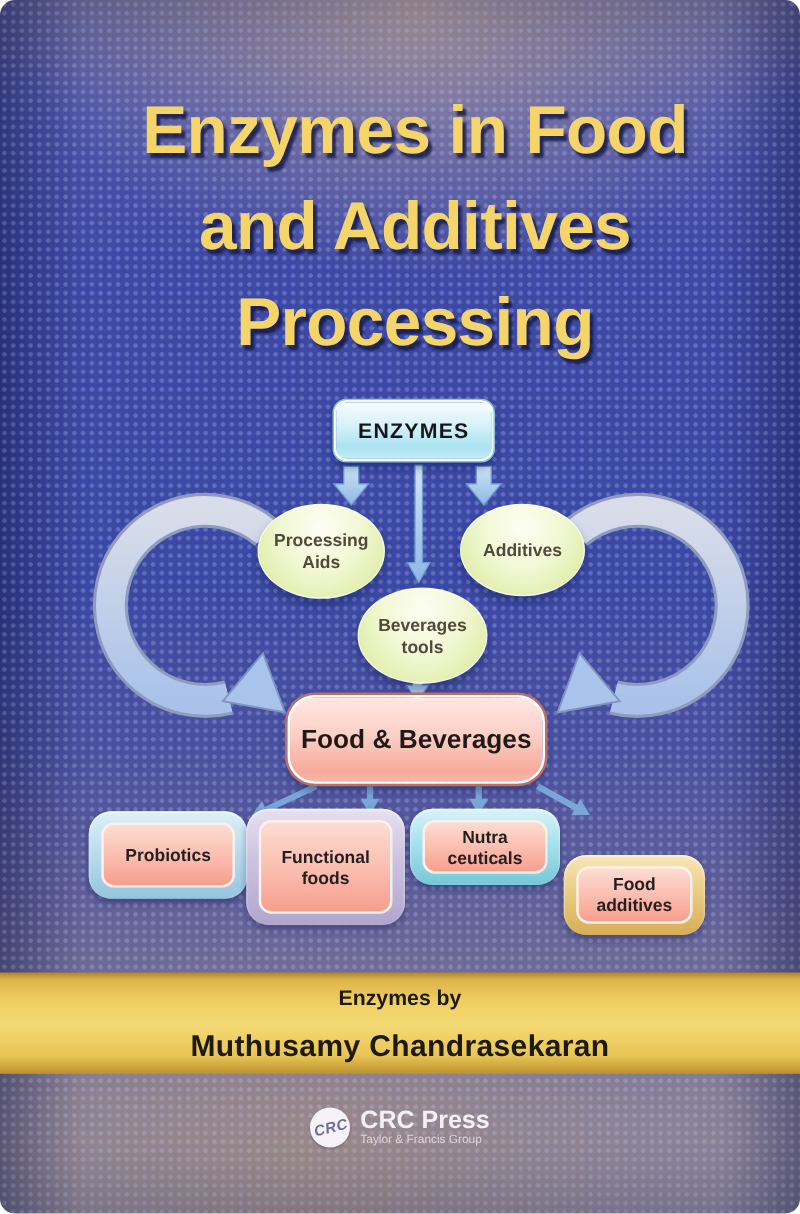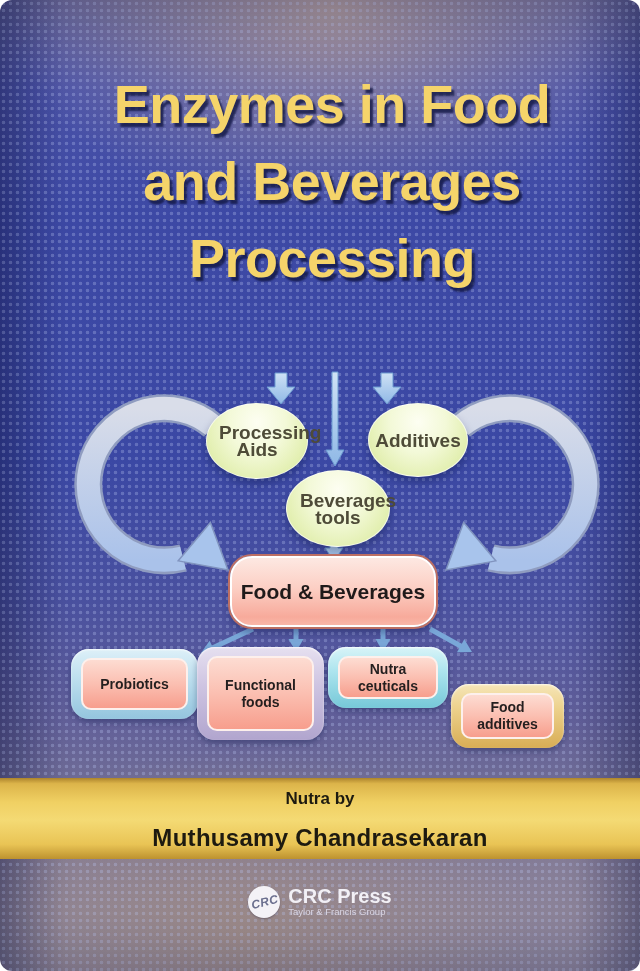--- a/index.html
+++ b/index.html
@@ -45,21 +45,21 @@
     border:2px solid #f0fafc;
     box-shadow: 0 0 0 1px #85c8da, 0 4px 7px rgba(10,20,70,0.45);
     font-size:17px; font-weight:bold; letter-spacing:1px; color:#17171a;
   }
 
   .ellipse {
     border-radius:50%;
     background:radial-gradient(ellipse at 50% 25%, #fdfef2 0%, #f3f9d8 40%, #e4f0b4 72%, #d2e69a 100%);
     border:1px solid rgba(255,255,255,0.65);
     box-shadow: 0 5px 8px rgba(10,20,70,0.35);
-    font-size:19px; font-weight:bold; color:#4e4b38; line-height:17px;
+    font-size:14px; font-weight:bold; color:#4e4b38; line-height:17px;
   }
   .ellipse span { display:block; }
   .ellipse-processing { left:206px; top:403px; width:102px; height:76px; }
   .ellipse-additives  { left:368px; top:403px; width:100px; height:74px; }
   .ellipse-analytical { left:286px; top:470px; width:104px; height:77px; }
   .ellipse .wrap-narrow { width:76px; margin:0 auto; }
 
   .fb-box {
     left:230px; top:556px; width:206px; height:71px;
     border-radius:22px;
@@ -119,21 +119,21 @@
   .publisher-name { font-size:20px; font-weight:bold; color:#f2f0f6; line-height:19px; }
   .publisher-tagline { font-size:9.5px; color:#d9d5e3; line-height:11px; }
 </style>
 </head>
 <body>
 
 <div class="cover">
 
   <div class="title-block">
     <div class="title-line">Enzymes in Food</div>
-    <div class="title-line">and Beverages</div>
+    <div class="title-line">and Additives</div>
     <div class="title-line">Processing</div>
   </div>
 
   <svg class="arrow-layer" viewBox="0 0 640 971" aria-hidden="true">
     <defs>
       <linearGradient id="ribbonGrad" x1="0" y1="0" x2="0" y2="1">
         <stop offset="0" stop-color="#d9dde9"></stop>
         <stop offset="1" stop-color="#aac2ea"></stop>
       </linearGradient>
       <linearGradient id="smallArrowGrad" x1="0" y1="0" x2="0" y2="1">
@@ -170,20 +170,23 @@
     <g stroke="#79a7d8" fill="#79a7d8">
       <line x1="383" y1="629" x2="383" y2="646" stroke-width="5"></line>
       <polygon points="0,0 -13,-7.5 -13,7.5" transform="translate(383,652) rotate(90)" stroke="none"></polygon>
     </g>
     <g stroke="#79a7d8" fill="#79a7d8">
       <line x1="430" y1="629" x2="466" y2="649" stroke-width="5"></line>
       <polygon points="0,0 -13,-7.5 -13,7.5" transform="translate(472,652) rotate(29)" stroke="none"></polygon>
     </g>
   </svg>
 
+  <div class="node enzymes-box">
+    <span>ENZYMES</span>
+  </div>
 
   <div class="node ellipse ellipse-processing">
     <span class="wrap-narrow">Processing Aids</span>
   </div>
 
   <div class="node ellipse ellipse-additives">
     <span>Additives</span>
   </div>
 
   <div class="node ellipse ellipse-analytical">
@@ -212,21 +215,21 @@
     </div>
   </div>
 
   <div class="node chip chip-foodadd">
     <div class="chip-inner">
       <span class="wrap-narrow">Food additives</span>
     </div>
   </div>
 
   <div class="gold-band">
-    <div class="edited-by">Nutra by</div>
+    <div class="edited-by">Enzymes by</div>
     <div class="editor-name">Muthusamy Chandrasekaran</div>
   </div>
 
   <div class="publisher">
     <div class="crc-circle">
       <span class="crc-monogram">CRC</span>
     </div>
     <div class="publisher-text">
       <div class="publisher-name">CRC Press</div>
       <div class="publisher-tagline">Taylor &amp; Francis Group</div>

